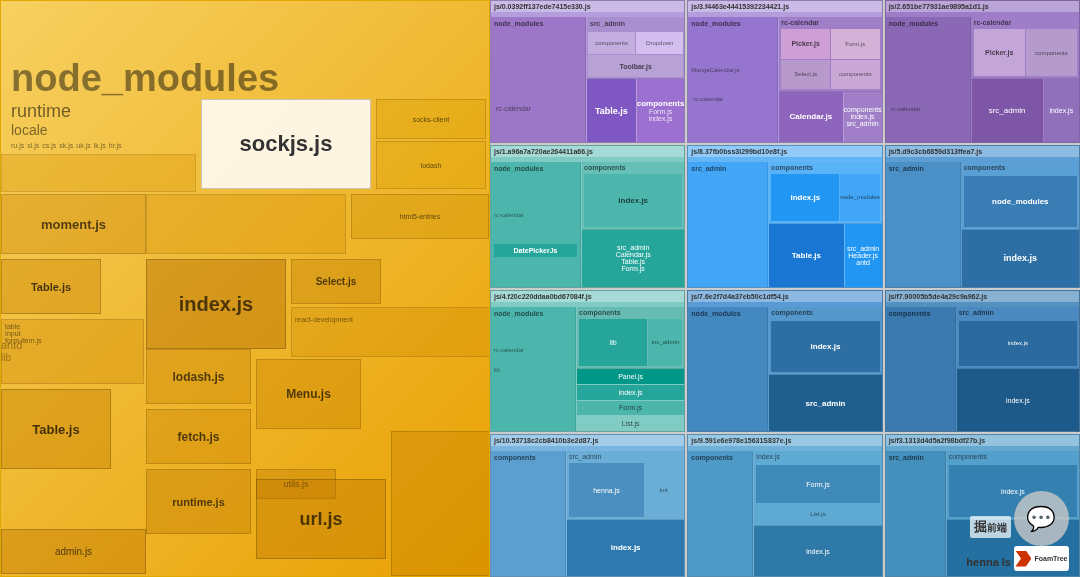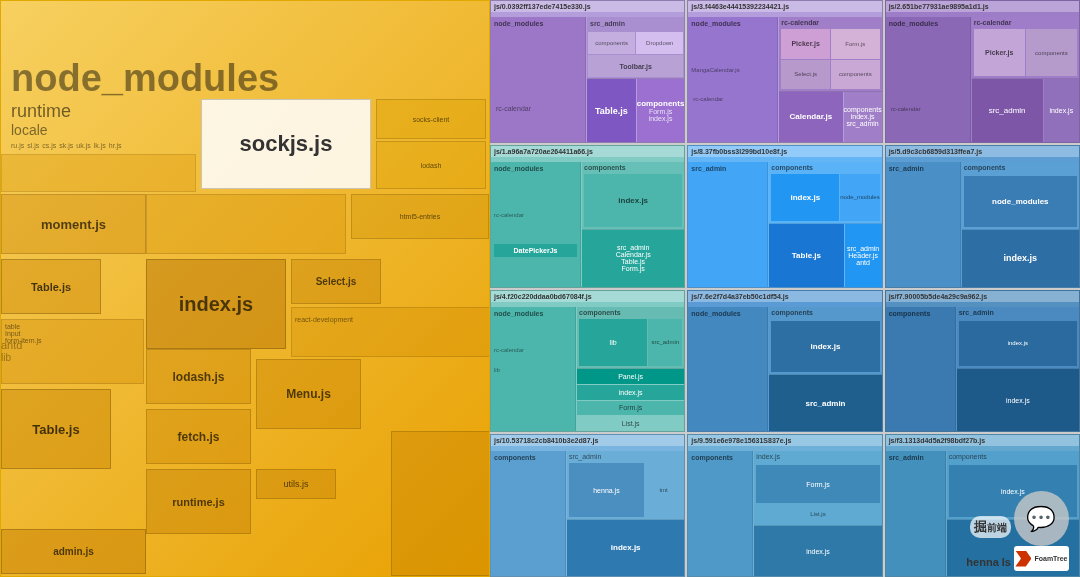--- a/index.html
+++ b/index.html
@@ -138,23 +138,26 @@
       </div>
 
       <div style="position:absolute;top:380px;left:145px;width:105px;height:55px;background:rgba(200,130,0,0.38);border:1px solid rgba(0,0,0,0.15);display:flex;align-items:center;justify-content:center;">
         <span style="font-size:12px;font-weight:bold;color:rgba(0,0,0,0.65);">fetch.js</span>
       </div>
 
       <div style="position:absolute;top:440px;left:255px;width:80px;height:30px;background:rgba(190,120,0,0.35);border:1px solid rgba(0,0,0,0.15);display:flex;align-items:center;justify-content:center;">
         <span style="font-size:9px;color:rgba(0,0,0,0.65);">utils.js</span>
       </div>
 
+      <div style="position:absolute;top:450px;left:255px;width:130px;height:80px;background:rgba(190,120,0,0.42);border:1px solid rgba(0,0,0,0.2);display:flex;align-items:center;justify-content:center;">
+        <span style="font-size:18px;font-weight:bold;color:rgba(0,0,0,0.65);">url.js</span>
+      </div>
 
       <div style="position:absolute;top:500px;left:0;width:145px;height:45px;background:rgba(190,120,0,0.42);border:1px solid rgba(0,0,0,0.2);display:flex;align-items:center;justify-content:center;">
-        <span style="font-size:10px;font-weight:bold;color:rgba(0,0,0,0.65);">admin.js</span>
+        <span style="font-size:10px;font-weight:normal;color:rgba(0,0,0,0.65);">admin.js</span>
       </div>
 
       <div style="position:absolute;top:125px;left:0;width:195px;height:38px;background:rgba(215,145,0,0.3);border:1px solid rgba(0,0,0,0.1);"></div>
 
 
       <div style="position:absolute;top:165px;left:145px;width:200px;height:60px;background:rgba(210,140,0,0.32);border:1px solid rgba(0,0,0,0.12);"></div>
       <div style="position:absolute;top:278px;left:290px;width:200px;height:50px;background:rgba(205,135,0,0.3);border:1px solid rgba(0,0,0,0.12);">
         <span style="font-size:7px;padding:3px;color:rgba(0,0,0,0.5);">react-development</span>
       </div>
       <div style="position:absolute;top:402px;left:390px;width:100px;height:145px;background:rgba(195,125,0,0.35);border:1px solid rgba(0,0,0,0.15);"></div>
@@ -481,21 +484,21 @@
         <div style="position:absolute;top:0;left:61px;right:0;height:55%;background:#54a0cc;border-bottom:1px solid rgba(0,0,0,0.1);">
           <div style="font-size:7px;padding:2px;color:rgba(0,0,0,0.6);">components</div>
           <div style="position:absolute;top:14px;left:2px;right:2px;bottom:2px;background:#3480b0;display:flex;align-items:center;justify-content:center;">
             <span style="font-size:7px;color:white;">index.js</span>
           </div>
         </div>
         <div style="position:absolute;bottom:0;left:61px;right:0;height:45%;background:#2470a0;display:flex;flex-direction:column;align-items:flex-start;justify-content:flex-end;padding:5px;">
           
         </div>
 
-        <div style="position:absolute;bottom:38px;right:68px;font-size:13px;font-weight:bold;color:#333;background:rgba(255,255,255,0.7);padding:2px 4px;border-radius:10px;">
+        <div style="position:absolute;bottom:38px;right:68px;font-size:13px;font-weight:bold;color:#333;background:rgba(255,255,255,0.7);padding:2px 4px;border-radius:2px;">
           掘<span style="font-size:10px;">前端</span>
         </div>
 
         <div style="position:absolute;bottom:30px;right:10px;width:55px;height:55px;background:rgba(200,200,200,0.8);border-radius:50%;display:flex;align-items:center;justify-content:center;font-size:24px;">
           <span style="color:#07c160;">💬</span>
         </div>
 
         <div style="position:absolute;bottom:8px;right:68px;font-size:11px;font-weight:bold;color:#333;">henna Is</div>
 
         <div style="position:absolute;bottom:5px;right:68px;width:60px;height:25px;display:flex;align-items:center;gap:3px;">

